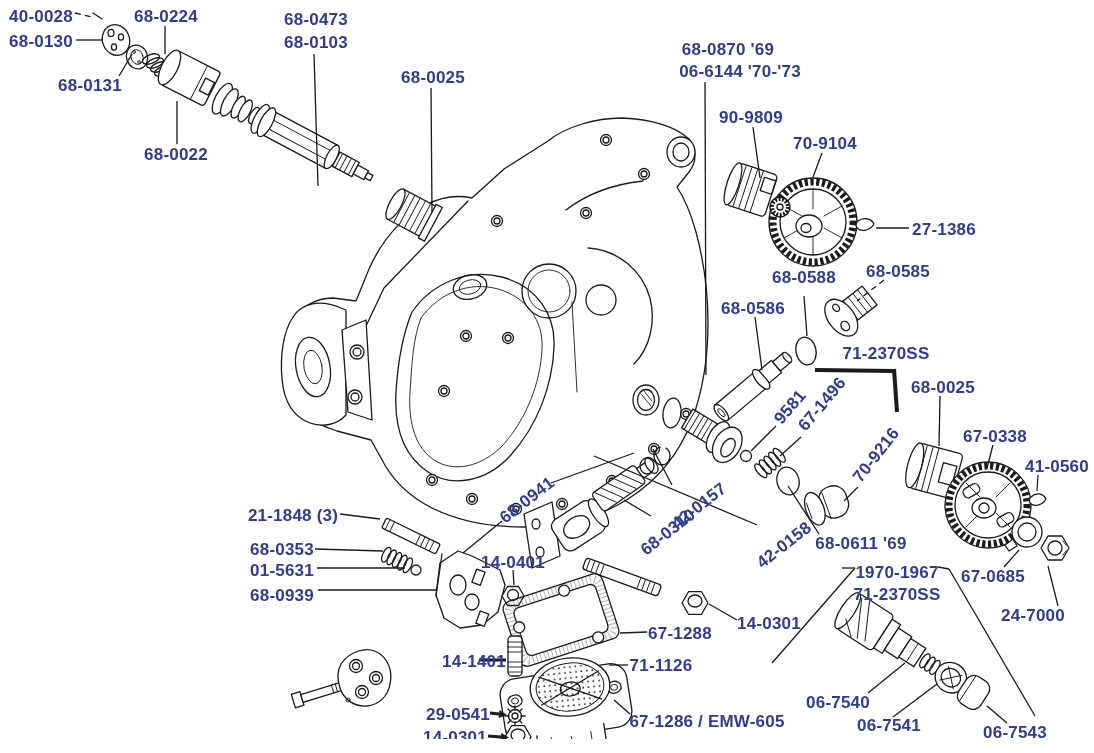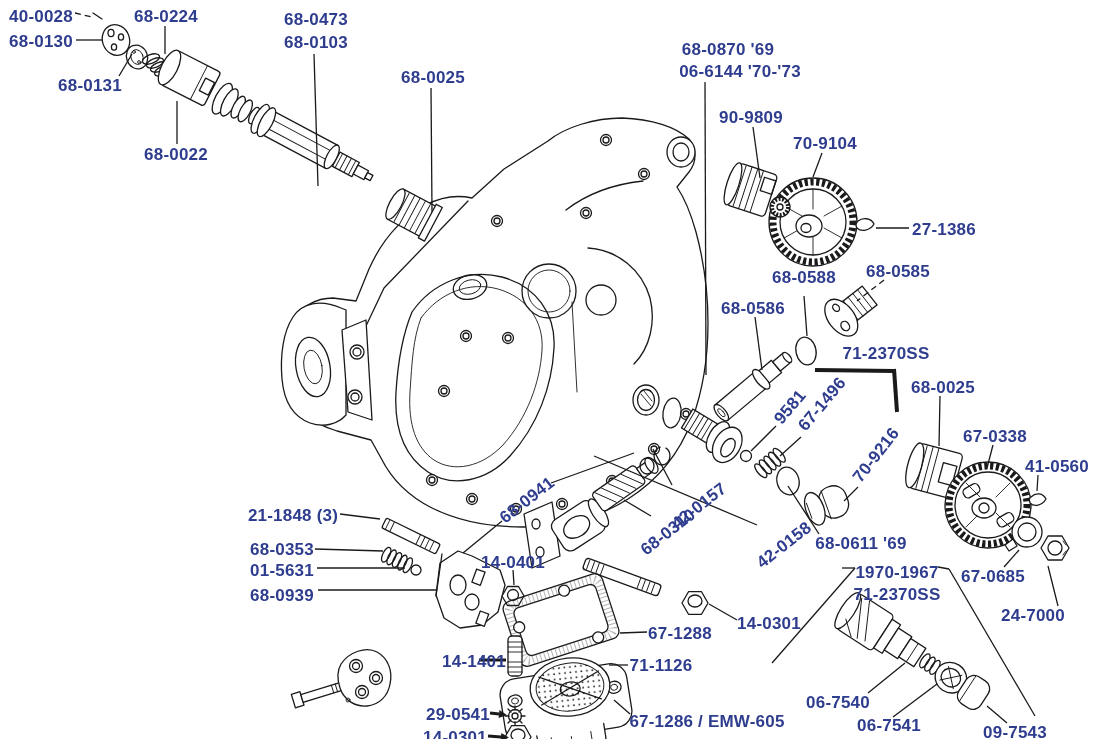--- a/index.html
+++ b/index.html
@@ -515,16 +515,16 @@
       <div class="plabel" style="left: 282px; top: 595px; transform: translate(-50%, -50%) rotate(0deg);">68-0939</div>
       <div class="plabel" style="left: 769px; top: 623px; transform: translate(-50%, -50%) rotate(0deg);">14-0301</div>
       <div class="plabel" style="left: 680px; top: 633px; transform: translate(-50%, -50%) rotate(0deg);">67-1288</div>
       <div class="plabel" style="left: 446px; top: 661px; transform: translate(-50%, -50%) rotate(0deg); margin-left: 28px;">14-1401</div>
       <div class="plabel" style="left: 661px; top: 665px; transform: translate(-50%, -50%) rotate(0deg);">71-1126</div>
       <div class="plabel" style="left: 458px; top: 714px; transform: translate(-50%, -50%) rotate(0deg);">29-0541</div>
       <div class="plabel" style="left: 707px; top: 721px; transform: translate(-50%, -50%) rotate(0deg);">67-1286 / EMW-605</div>
       <div class="plabel" style="left: 455px; top: 737px; transform: translate(-50%, -50%) rotate(0deg);">14-0301</div>
       <div class="plabel" style="left: 838px; top: 702px; transform: translate(-50%, -50%) rotate(0deg);">06-7540</div>
       <div class="plabel" style="left: 889px; top: 725px; transform: translate(-50%, -50%) rotate(0deg);">06-7541</div>
-      <div class="plabel" style="left: 1015px; top: 732px; transform: translate(-50%, -50%) rotate(0deg);">09-7543</div>
+      <div class="plabel" style="left: 1015px; top: 732px; transform: translate(-50%, -50%) rotate(0deg);">06-7543</div>
     </div>
 
 </div>
 
 </body></html>

